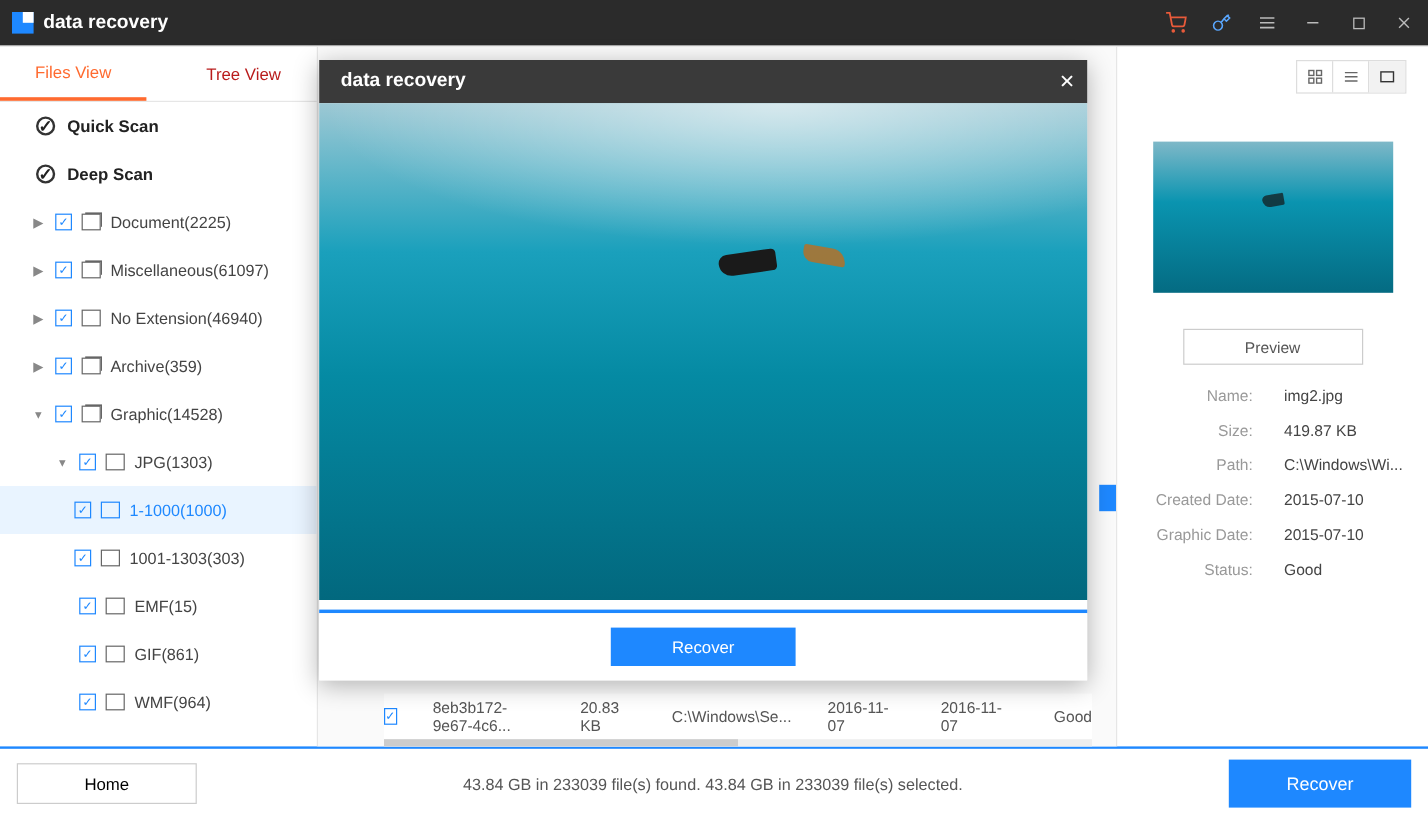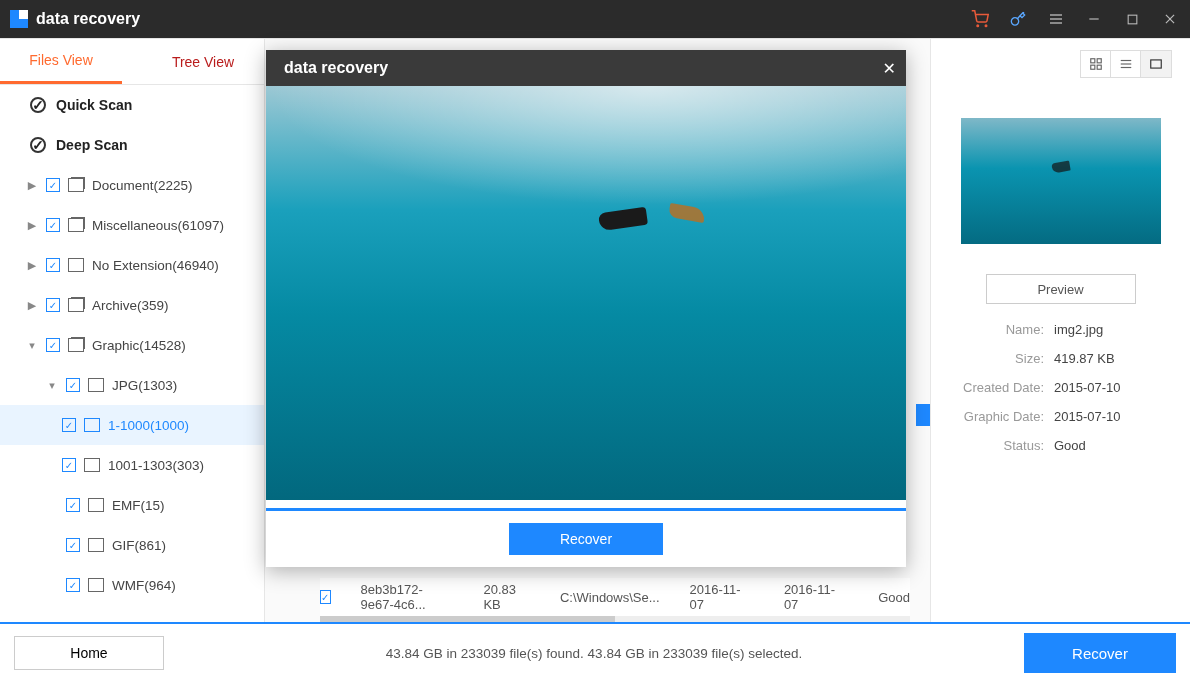--- a/index.html
+++ b/index.html
@@ -45,21 +45,21 @@
 
 
 .details { width: 260px; border-left: 1px solid #e6e6e6; padding: 11px 18px; display: flex; flex-direction: column; align-items: center; }
 .view-toggle { align-self: flex-end; display: flex; border: 1px solid #ddd; margin-bottom: 40px; }
 .view-toggle span { width: 30px; height: 26px; display: inline-flex; align-items: center; justify-content: center; border-right: 1px solid #ddd; cursor: pointer; }
 .view-toggle span:last-child { border-right: none; background: #f2f2f2; }
 .thumb { width: 200px; height: 126px; background: linear-gradient(180deg, #7fb8c8 0%, #0a94b0 40%, #046b82 100%); margin-bottom: 30px; position: relative; }
 .thumb::after { content:""; position:absolute; left:50%; top:35%; width:18px; height:10px; background: rgba(20,20,20,0.7); border-radius: 6px 2px 2px 10px; transform: translateX(-50%) rotate(-10deg); }
 .preview-btn { width: 150px; height: 30px; border: 1px solid #ccc; background: #fff; font-size: 13px; color: #555; margin-bottom: 18px; cursor: pointer; }
 .meta { width: 100%; font-size: 13px; }
-.meta-row { display: flex; gap: 10px; margin-bottom: 14px; }
+.meta-row { display: flex; gap: 26px; margin-bottom: 14px; }
 .meta-row .k { width: 95px; text-align: right; color: #999; }
 .meta-row .v { color: #444; flex: 1; white-space: nowrap; overflow: hidden; text-overflow: ellipsis; }
 
 
 .footer { height: 60px; border-top: 2px solid #1e88ff; display: flex; align-items: center; padding: 0 14px; gap: 20px; }
 .home-btn { width: 150px; height: 34px; border: 1px solid #ccc; background: #fff; font-size: 14px; cursor: pointer; }
 .footer .status { flex: 1; text-align: center; font-size: 13.5px; color: #555; }
 .recover-btn { width: 152px; height: 40px; background: #1e88ff; color: #fff; border: none; font-size: 15px; cursor: pointer; }
 
 
@@ -251,20 +251,24 @@
     <div class="meta">
       <div class="meta-row">
           <span class="k">Name:</span>
           <span class="v">img2.jpg</span>
         </div>
       <div class="meta-row">
           <span class="k">Size:</span>
           <span class="v">419.87 KB</span>
         </div>
       <div class="meta-row">
+          <span class="k">Path:</span>
+          <span class="v">C:\Windows\Wi...</span>
+        </div>
+      <div class="meta-row">
           <span class="k">Created Date:</span>
           <span class="v">2015-07-10</span>
         </div>
       <div class="meta-row">
           <span class="k">Graphic Date:</span>
           <span class="v">2015-07-10</span>
         </div>
       <div class="meta-row">
           <span class="k">Status:</span>
           <span class="v">Good</span>

